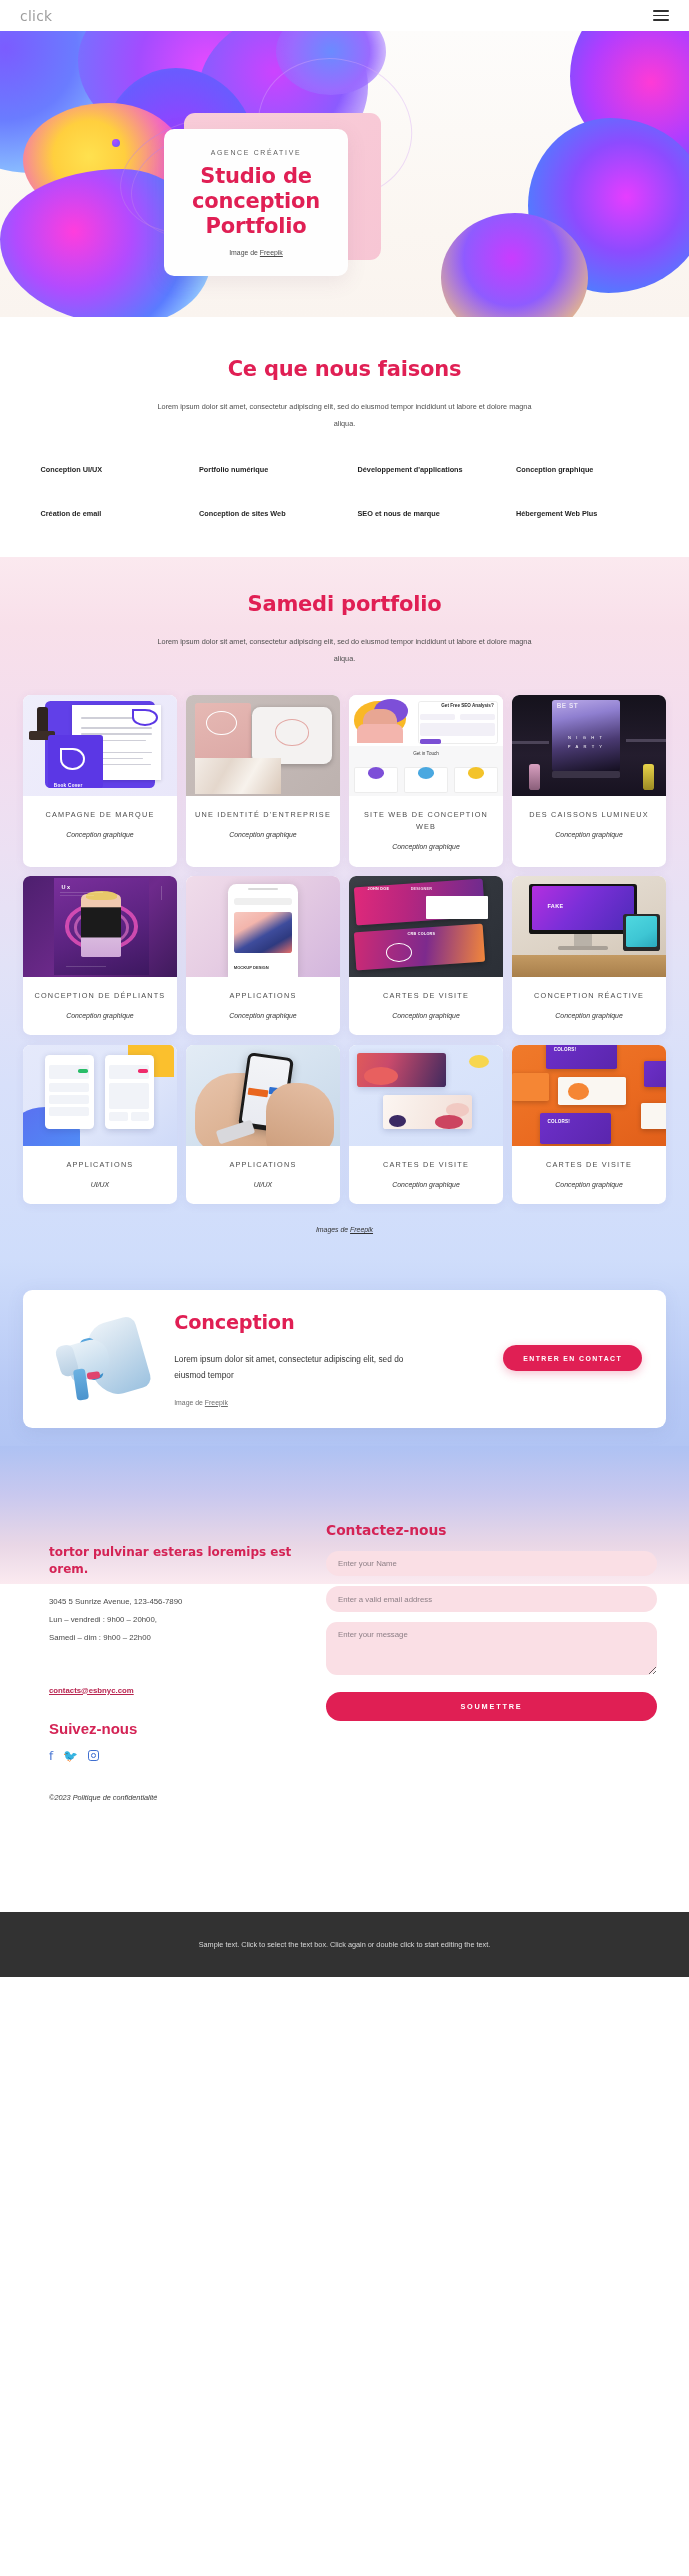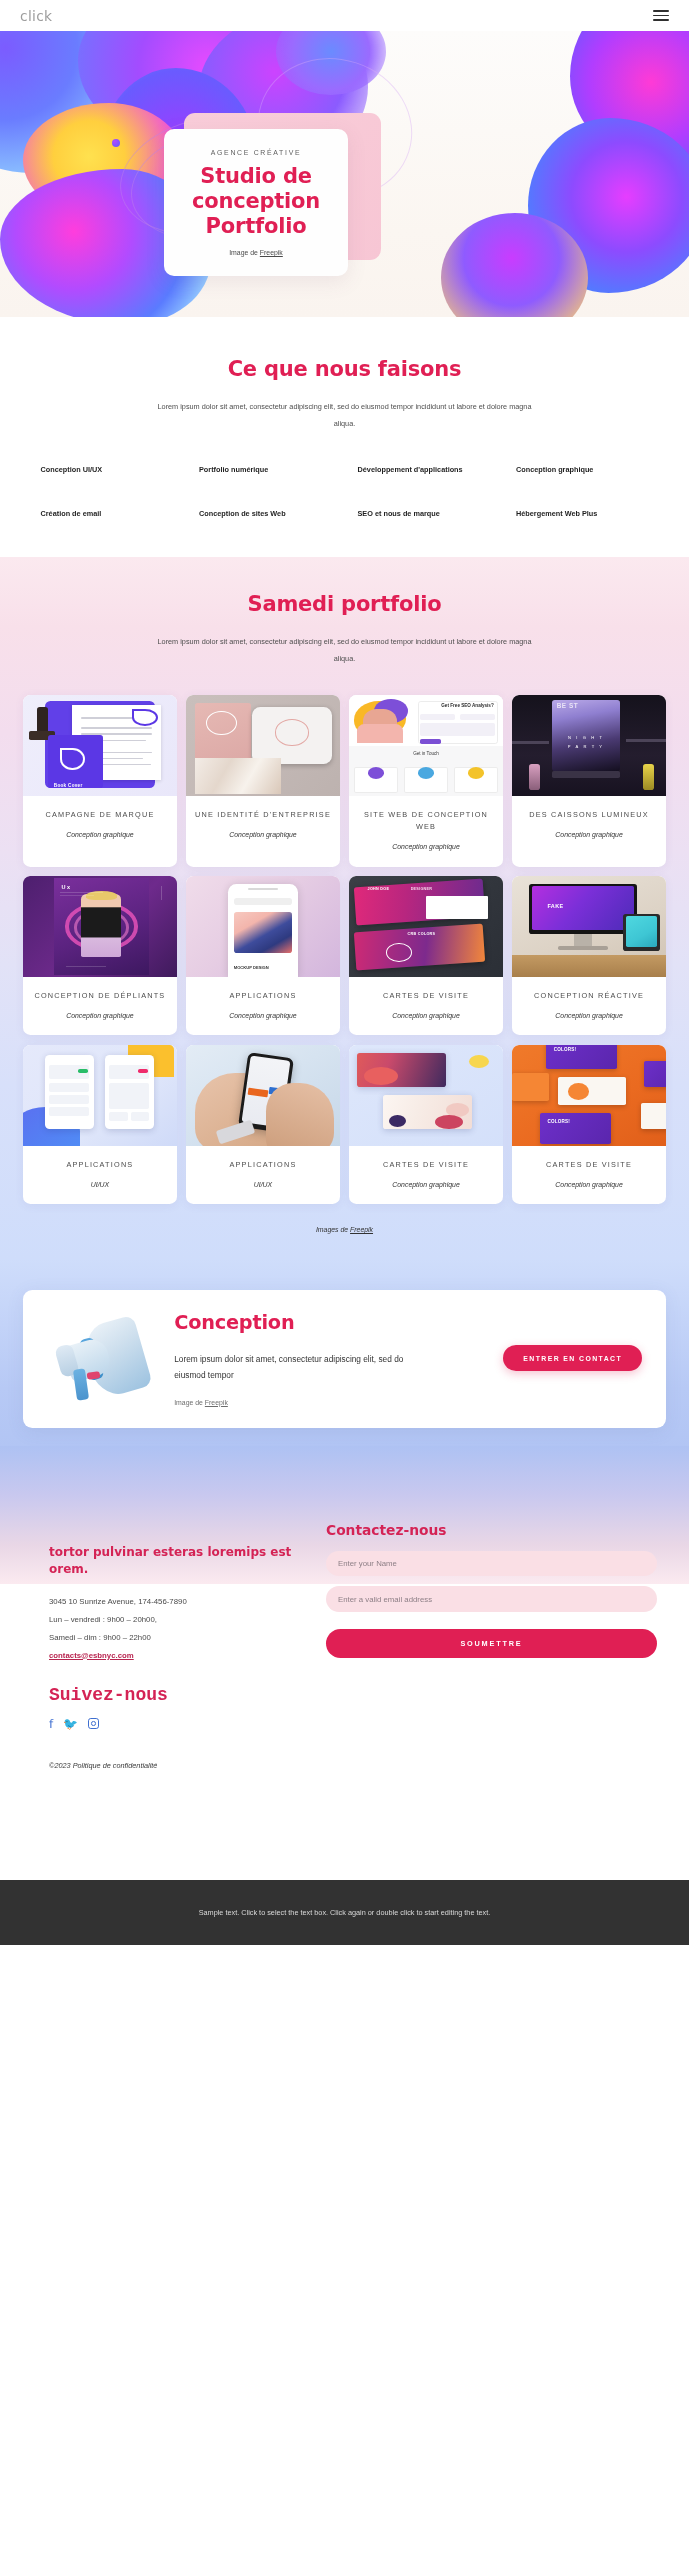--- a/index.html
+++ b/index.html
@@ -435,24 +435,24 @@
     position: relative; z-index: 2;
     width: 643px; margin: 0 auto;
     display: flex; padding: 24px 0 0;
   }
   .f-left { width: 303px; padding-left: 26px; padding-top: 26px; }
   .f-head {
     font-size: 12px; font-weight: bold; color: #d42355;
     line-height: 1.42; font-family: "DejaVu Sans", sans-serif;
   }
   .f-lines { margin-top: 14.7px; font-size: 7.8px; line-height: 2.3; color: #4a4a4a; }
-  .f-mail { color: #b8244f; font-weight: bold; text-decoration: underline; display:inline-block; }
+  .f-mail { color: #b8244f; font-weight: bold; text-decoration: underline; display:inline-block;margin-top:35px; }
   .f-follow {
-    margin-top: 20px; font-size: 18px; font-weight: bold; color: #d42355;
-    font-family: Liberation Mono, monospace;
+    margin-top: 20px; font-size: 15px; font-weight: bold; color: #d42355;
+    font-family: Liberation Sans, sans-serif;
   }
   .f-social { margin-top: 13px; display: flex; gap: 10px; align-items: center; }
   .f-social span { color: #3f6fd0; font-size: 12px; line-height: 1; cursor: pointer; }
   .ig-box {
     width: 11px; height: 11px; border: 1.5px solid #3f6fd0; border-radius: 2.8px;
     display:flex; align-items:center; justify-content:center;
   }
   .ig-box i { display:block; width:4.6px; height:4.6px; border:1.3px solid #3f6fd0;
     border-radius:50%; }
   .f-copy {
@@ -848,40 +848,41 @@
     <button class="cta-btn">ENTRER EN CONTACT</button>
   </div>
 </section>
 
 <div class="footer-outer">
   <div class="footer-bg"></div>
   <div class="footer-inner">
     <div class="f-left">
       <div class="f-head">tortor pulvinar esteras loremips est orem.</div>
       <div class="f-lines">
-        <div>3045 10 Sunrize Avenue, 174-456-7890</div>
+        <div>3045 5 Sunrize Avenue, 123-456-7890</div>
         <div>Lun – vendredi : 9h00 – 20h00,</div>
         <div>Samedi – dim : 9h00 – 22h00</div>
         <a class="f-mail" href="#">contacts@esbnyc.com</a>
       </div>
       <div class="f-follow">Suivez-nous</div>
       <div class="f-social">
         <span>𝖿</span>
         <span>🐦</span>
         <span class="ig-box">
             <i></i>
           </span>
       </div>
       <div class="f-copy">©2023 Politique de confidentialité</div>
     </div>
 
     <div class="f-right">
       <div class="f-title">Contactez-nous</div>
       <input class="f-field" type="text" placeholder="Enter your Name" style="">
       <input class="f-field" type="email" placeholder="Enter a valid email address" style="">
+      <textarea class="f-field" placeholder="Enter your message" style=""></textarea>
       <button class="f-submit">SOUMETTRE</button>
     </div>
   </div>
   <div class="footer-pad"></div>
 </div>
 
 <div class="bottom-bar">
   <p>Sample text. Click to select the text box. Click again or double click to start editing the text.</p>
 </div>
 

